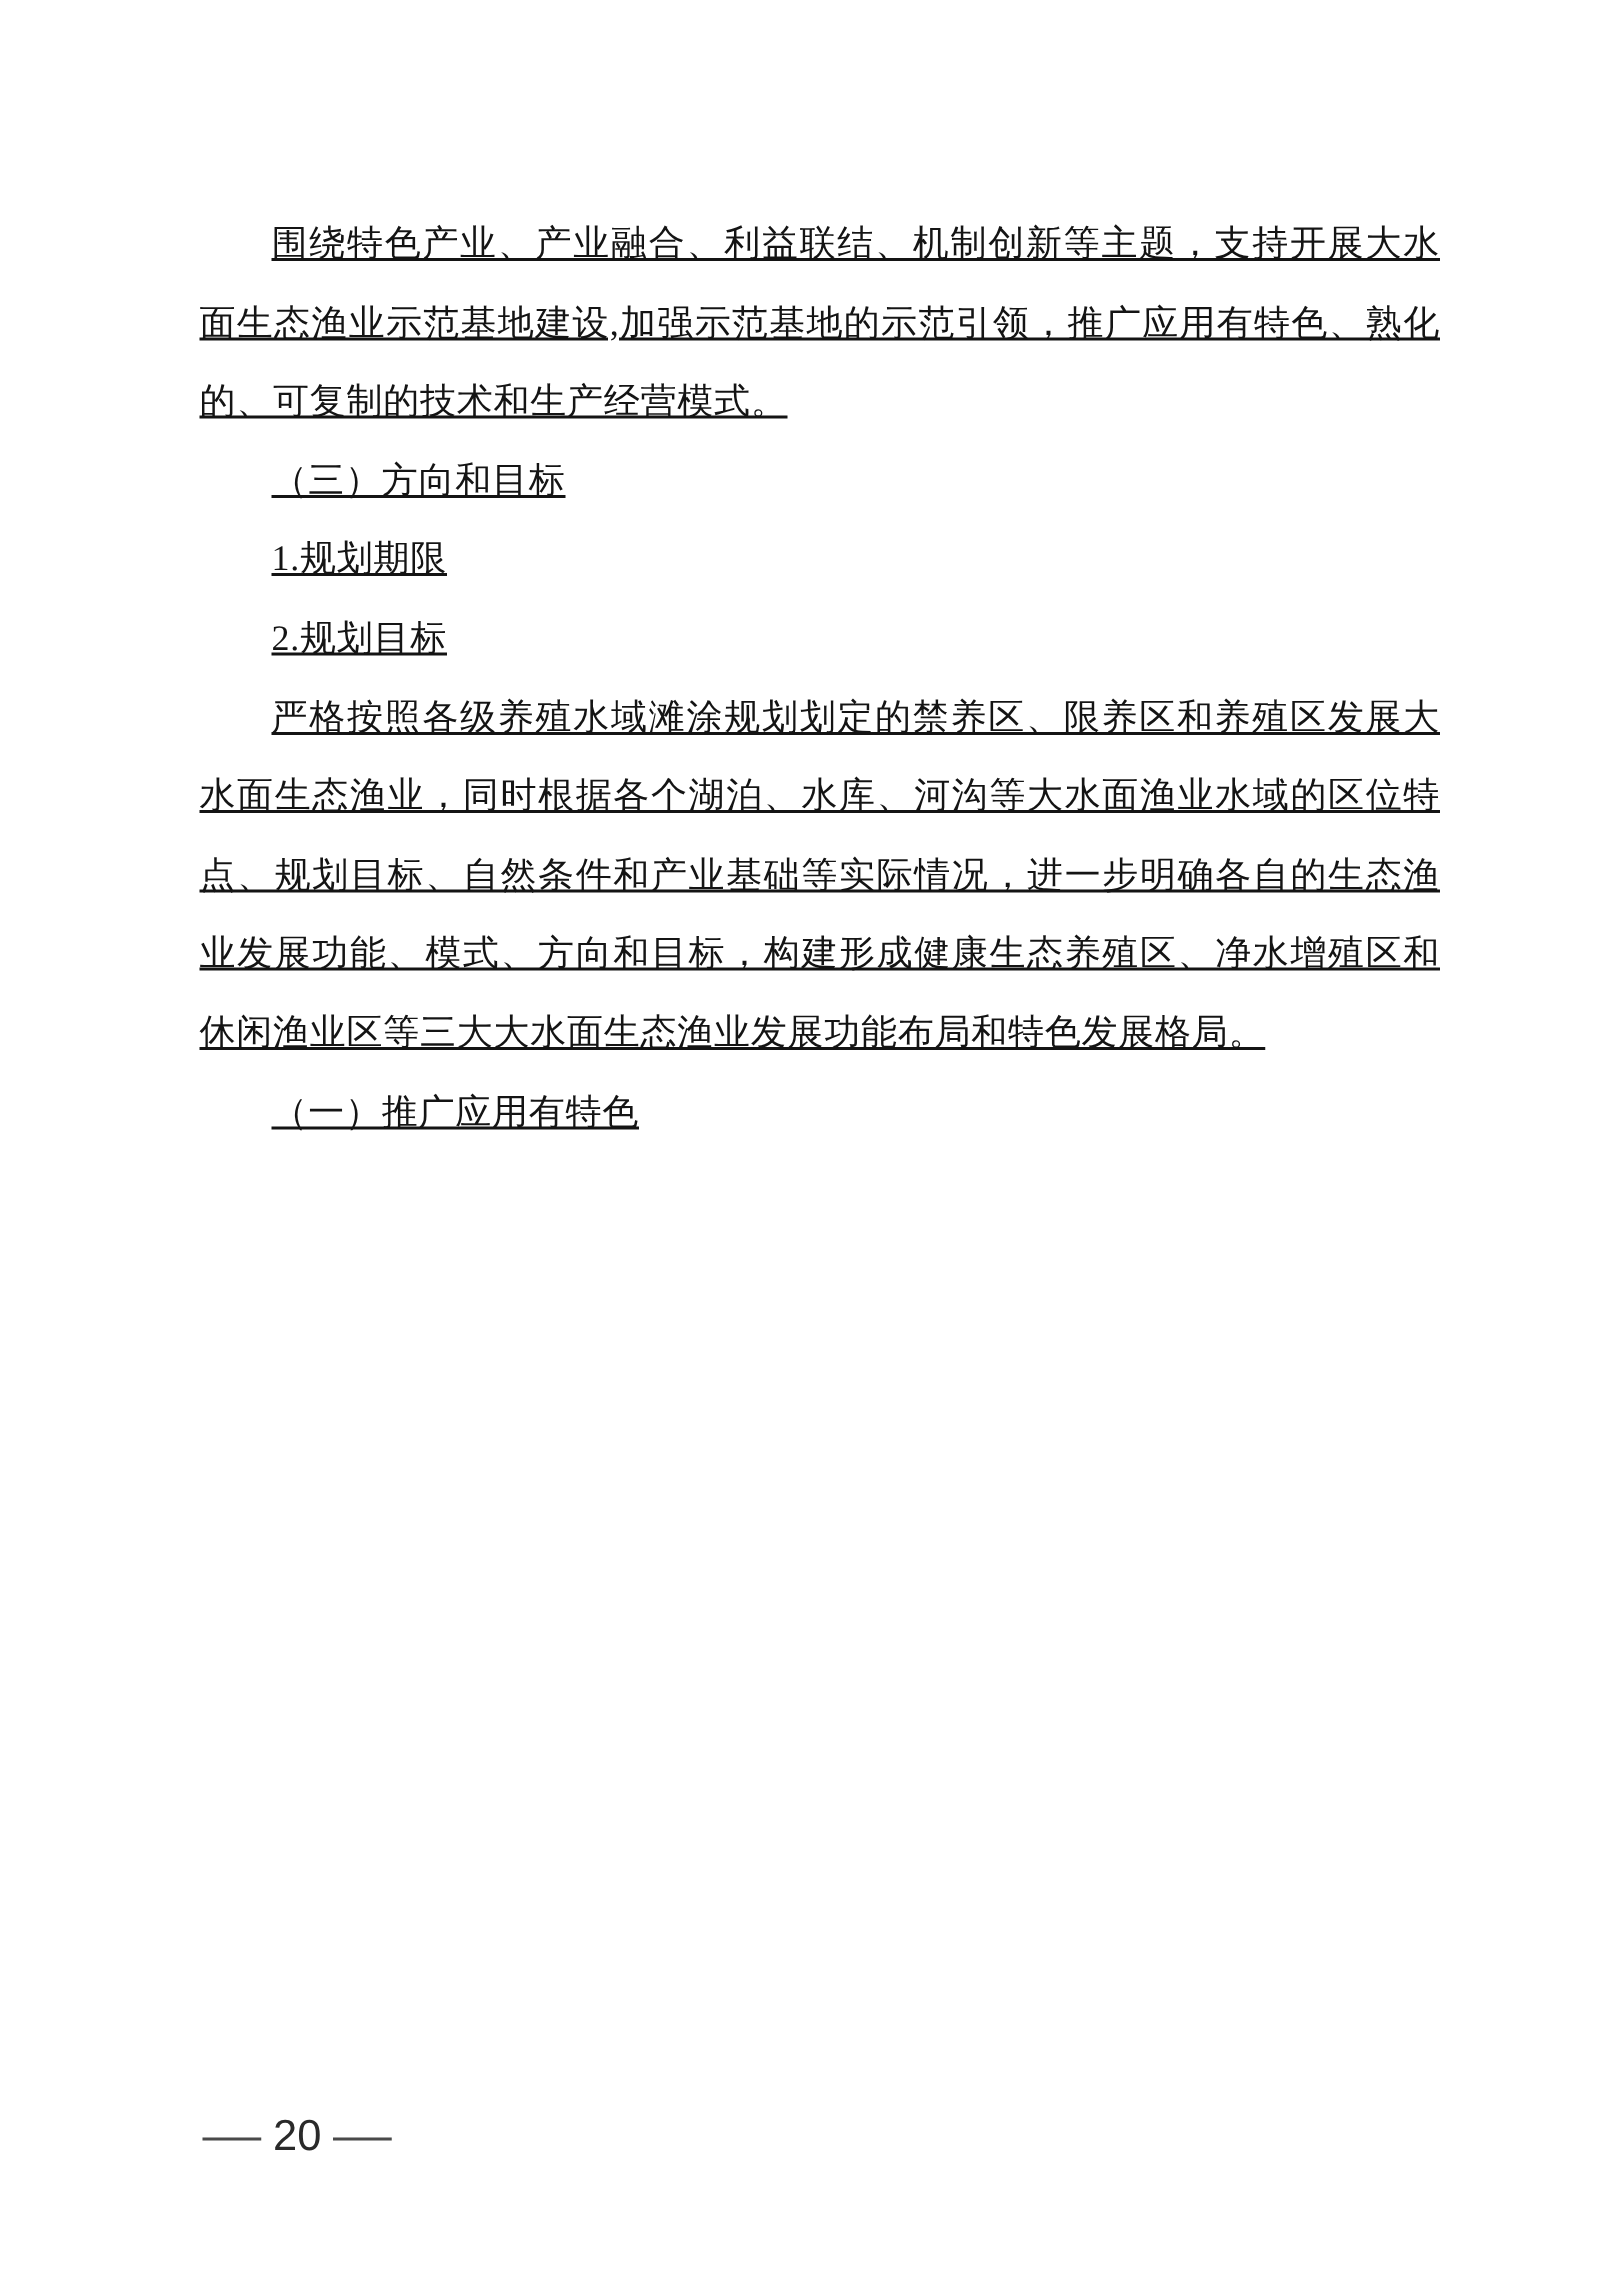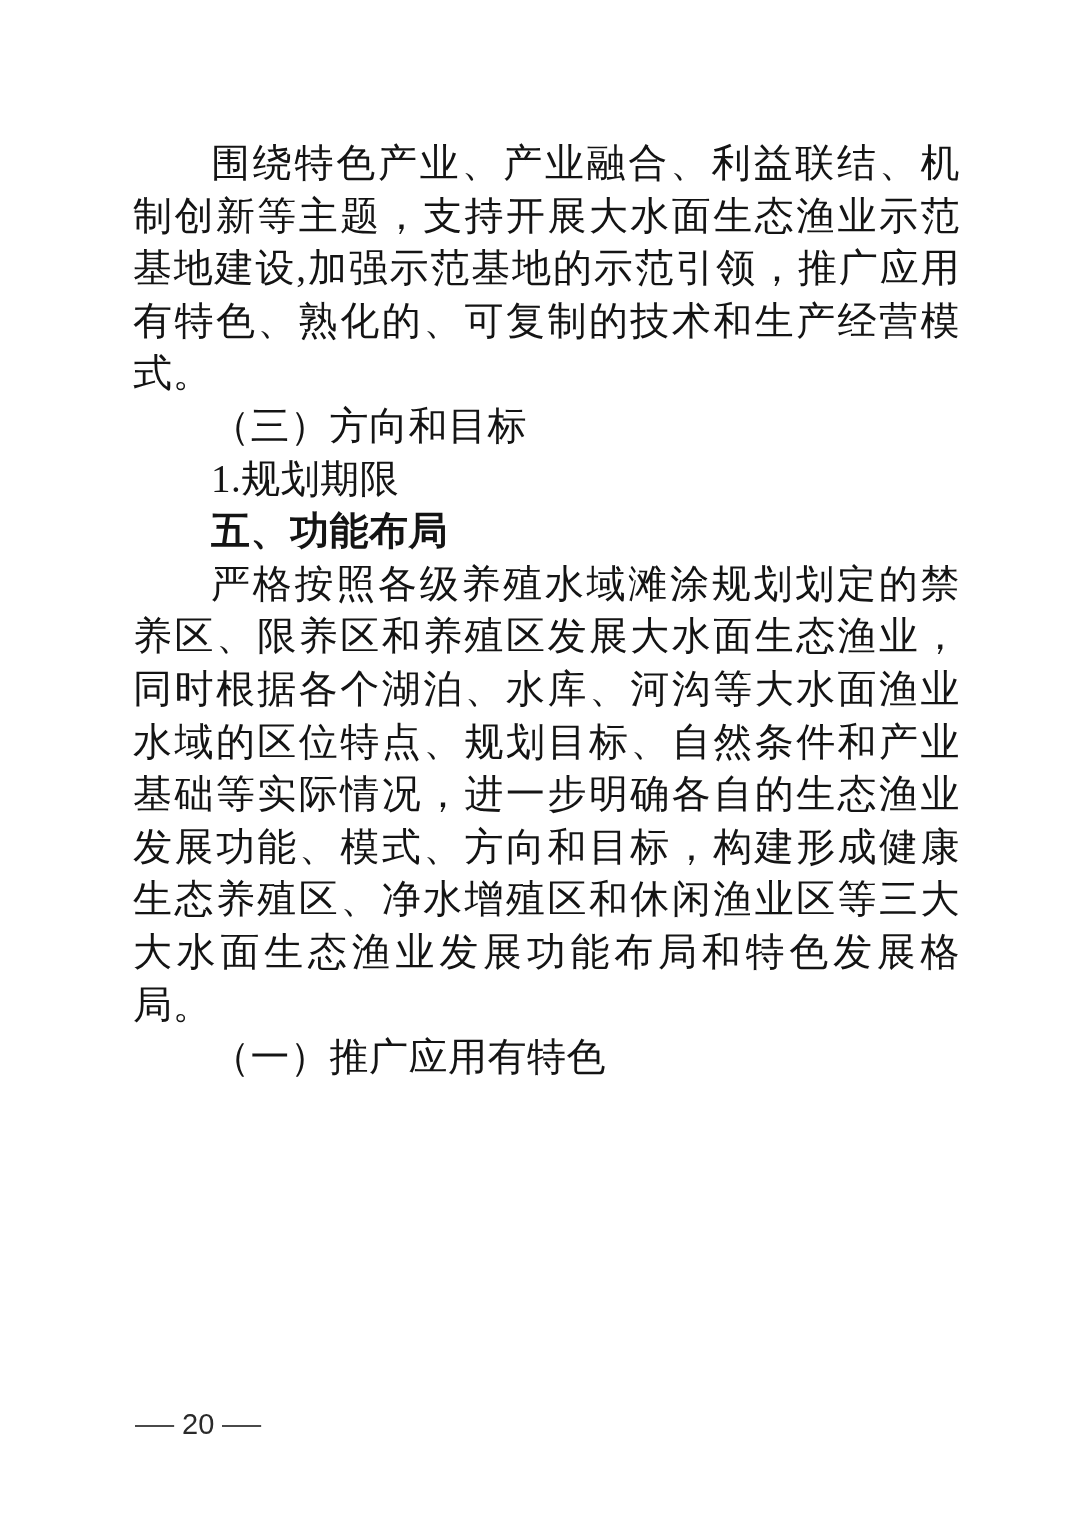--- a/index.html
+++ b/index.html
@@ -19,25 +19,26 @@
     overflow: hidden;
   }
   .content {
     position: absolute;
     left: 133px;
     top: 137px;
     width: 827px;
   }
   .blk {
     margin: 0;
-    font-size: 39px;
+    font-size: 24px;
     line-height: 52.6px;
     text-align: justify;
     letter-spacing: 0.5px;
     font-weight: 400;
+    text-decoration: underline;
   }
   .indent { text-indent: 2em; }
   
   .kai-heading {
     font-family: "Liberation Serif", "DejaVu Serif", serif;
     font-weight: 400;
   }
   
   .hei-heading {
     font-family: "Liberation Sans", "DejaVu Sans", sans-serif;
@@ -68,23 +69,23 @@
 
   <main class="content">
 
     <p class="blk indent">围绕特色产业、产业融合、利益联结、机制创新等主题，支持开展大水面生态渔业示范基地建设,加强示范基地的示范引领，推广应用有特色、熟化的、可复制的技术和生产经营模式。</p>
 
     <h3 class="blk indent kai-heading">（三）方向和目标</h3>
 
     <p class="blk indent">1.规划期限</p>
 
 
+    <p class="blk indent">2.规划目标</p>
 
 
-    <h2 class="blk indent hei-heading">五、功能布局</h2>
 
     <p class="blk indent">严格按照各级养殖水域滩涂规划划定的禁养区、限养区和养殖区发展大水面生态渔业，同时根据各个湖泊、水库、河沟等大水面渔业水域的区位特点、规划目标、自然条件和产业基础等实际情况，进一步明确各自的生态渔业发展功能、模式、方向和目标，构建形成健康生态养殖区、净水增殖区和休闲渔业区等三大大水面生态渔业发展功能布局和特色发展格局。</p>
 
     <h3 class="blk indent kai-heading">（一）推广应用有特色</h3>
 
   </main>
 
   <footer class="footer">
     <span class="dash">—</span>
     <span class="num">20</span>

